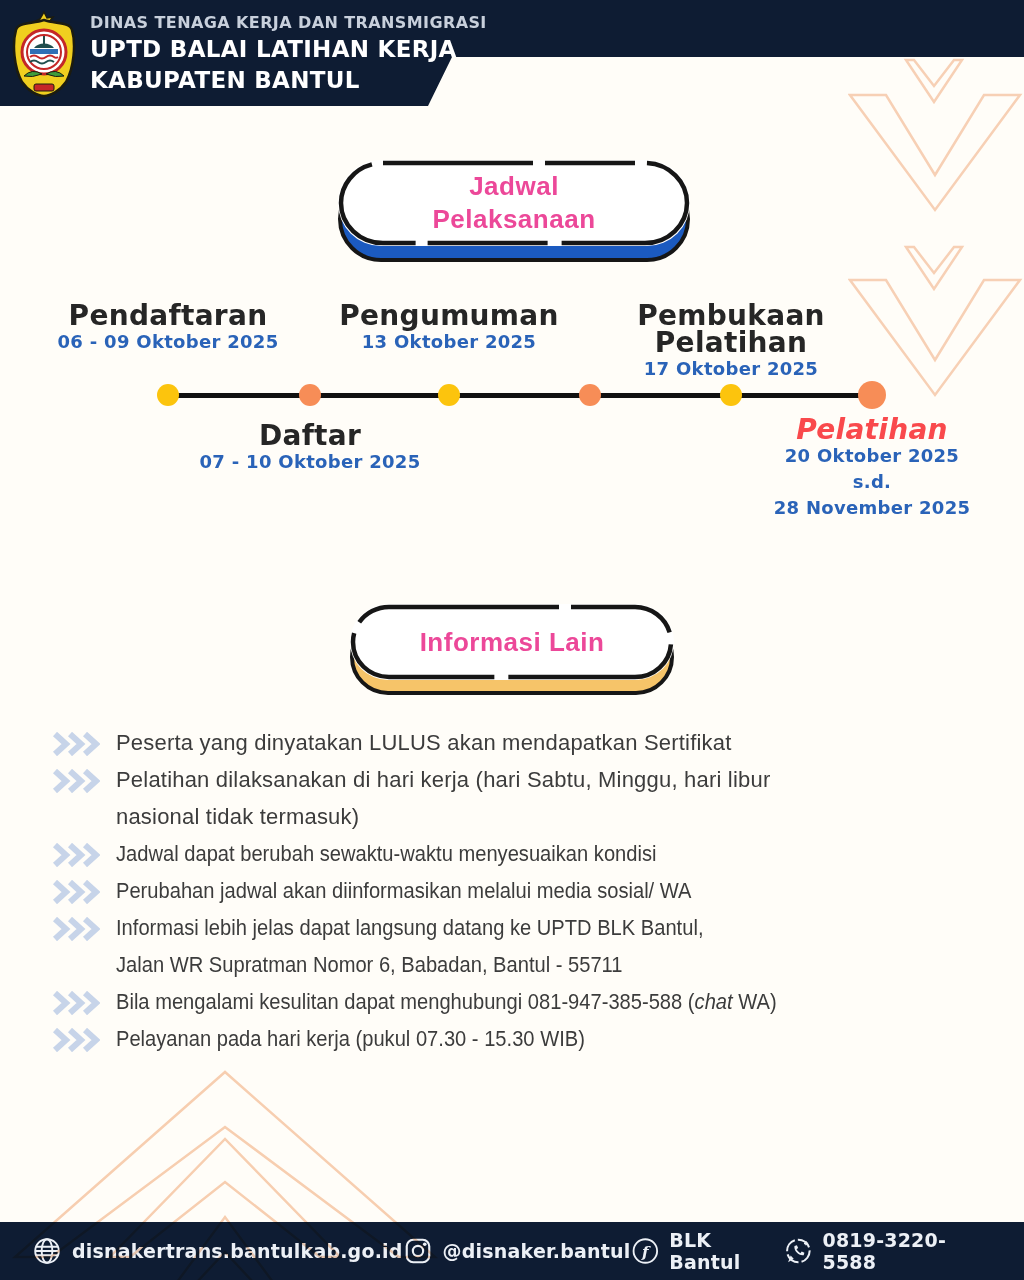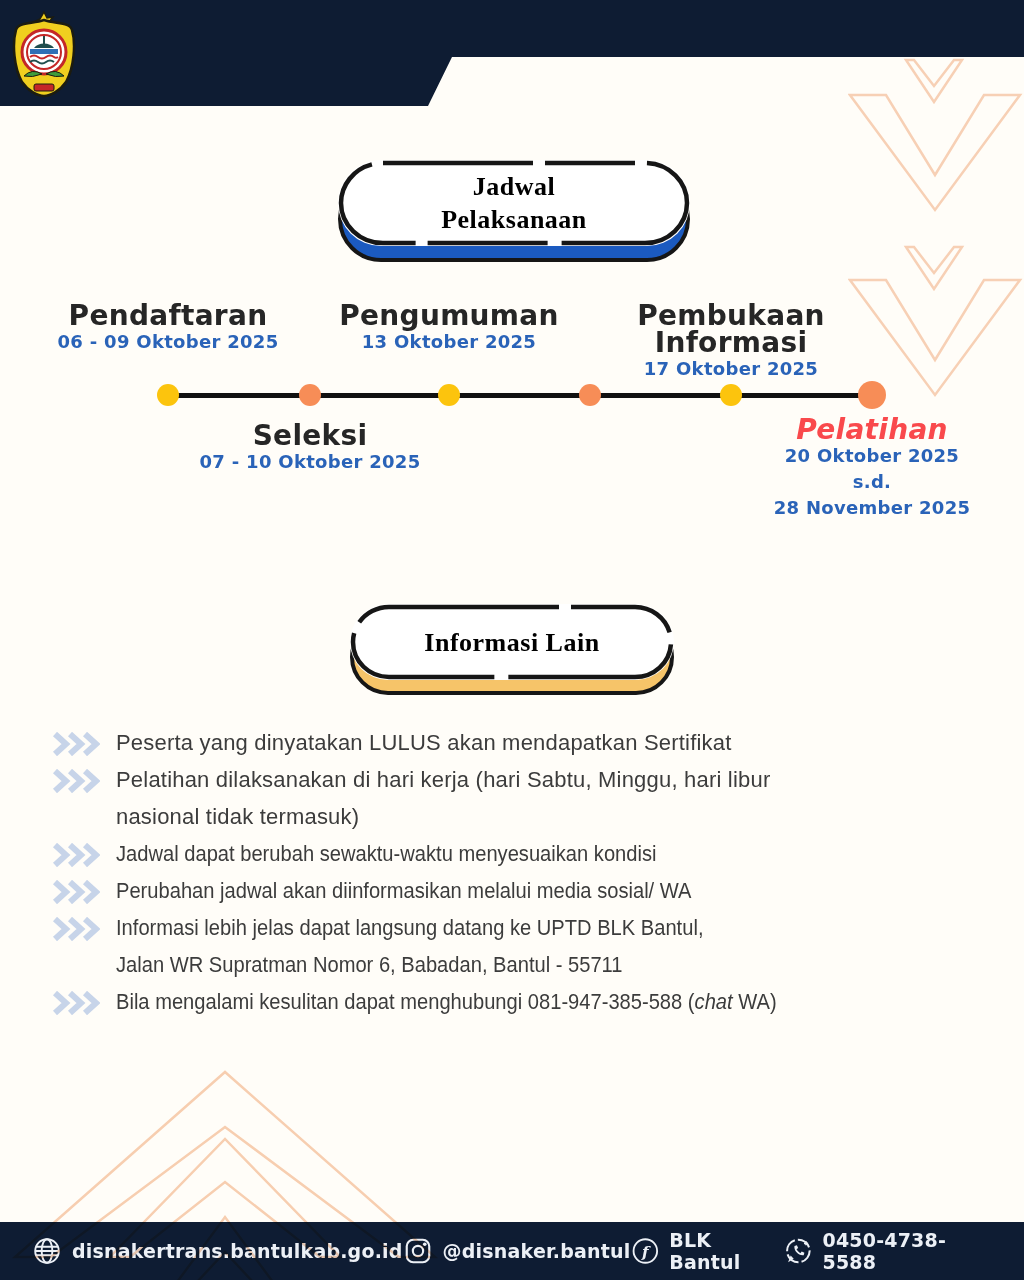--- a/index.html
+++ b/index.html
@@ -34,22 +34,22 @@
   
   .badge { position:absolute; z-index:2; }
   .badge-shadow { position:absolute; left:0; right:0; border:4px solid #161616; }
   .badge-face {
     position:absolute; left:0; right:0; top:0; background:#ffffff;
     display:flex; flex-direction:column; align-items:center; justify-content:center;
     text-align:center;
   }
   .badge-face svg.outline { position:absolute; inset:0; }
   .badge-title {
-    position:relative; font-family:Liberation Serif, serif; font-weight:bold;
-    font-size:26px; color:#000000; line-height:33px; letter-spacing:.5px;
+    position:relative; font-family:Liberation Sans, sans-serif; font-weight:bold;
+    font-size:26px; color:#ec4899; line-height:33px; letter-spacing:.5px;
   }
   #badge-jadwal { left:338px; top:160px; width:352px; height:104px; }
   #badge-jadwal .badge-shadow { top:16px; height:86px; background:#1b5ac0; border-radius:46px; }
   #badge-jadwal .badge-face { height:86px; border-radius:46px; }
   #badge-info { left:350px; top:604px; width:324px; height:92px; }
   #badge-info .badge-shadow { top:15px; height:76px; background:#f6c469; border-radius:40px; }
   #badge-info .badge-face { height:76px; border-radius:40px; }
 
   
   .timeline { position:absolute; left:0; top:296px; width:1024px; height:260px; z-index:2; }
@@ -119,20 +119,25 @@
       <circle cx="32" cy="42" r="17" fill="#ffffff" stroke="#c42727" stroke-width="2"></circle>
       <path d="M32,26 L32,38" stroke="#1f4d4d" stroke-width="2"></path>
       <path d="M22,38 C26,32 38,32 42,38 Z" fill="#1f4d4d"></path>
       <rect x="18" y="39" width="28" height="5" fill="#2f6fb5"></rect>
       <path d="M18,47 q4,-3 8,0 q4,3 8,0 q4,-3 8,0 q2,1.5 4,0" stroke="#c42727" stroke-width="2" fill="none"></path>
       <path d="M18,52 q4,-3 8,0 q4,3 8,0 q4,-3 8,0" stroke="#1f4d4d" stroke-width="2" fill="none"></path>
       <path d="M12,66 q8,-8 18,-2 q-10,4 -18,2 Z" fill="#3f9c3b" stroke="#1c1c10" stroke-width="1"></path>
       <path d="M52,66 q-8,-8 -18,-2 q10,4 18,2 Z" fill="#3f9c3b" stroke="#1c1c10" stroke-width="1"></path>
       <rect x="22" y="74" width="20" height="7" rx="2" fill="#c42727" stroke="#1c1c10" stroke-width="1"></rect>
     </svg>
+    <div class="header-text">
+      <div class="header-line1">DINAS TENAGA KERJA DAN TRANSMIGRASI</div>
+      <div class="header-line2">UPTD BALAI LATIHAN KERJA</div>
+      <div class="header-line3">KABUPATEN BANTUL</div>
+    </div>
   </div>
 
   <div class="badge" id="badge-jadwal">
     <div class="badge-shadow"></div>
     <div class="badge-face">
       <svg class="outline" width="352" height="86" viewBox="0 0 352 86">
         <rect x="3" y="3" width="346" height="80" rx="42" fill="none" stroke="#161616" stroke-width="4.5" stroke-dasharray="150 12 90 12 210 14 120 12"></rect>
       </svg>
       <div class="badge-title">Jadwal</div>
       <div class="badge-title">Pelaksanaan</div>
@@ -151,26 +156,26 @@
 
     <div class="milestone" style="left:18px; top:6px; width:300px;">
       <div class="ms-label">Pendaftaran</div>
       <div class="ms-date">06 - 09 Oktober 2025</div>
     </div>
     <div class="milestone" style="left:299px; top:6px; width:300px;">
       <div class="ms-label">Pengumuman</div>
       <div class="ms-date">13 Oktober 2025</div>
     </div>
     <div class="milestone" style="left:581px; top:6px; width:300px;">
-      <div class="ms-label">Pembukaan Informasi</div>
+      <div class="ms-label">Pembukaan Pelatihan</div>
       <div class="ms-date">17 Oktober 2025</div>
     </div>
 
     <div class="milestone" style="left:160px; top:126px; width:300px;">
-      <div class="ms-label">Seleksi</div>
+      <div class="ms-label">Daftar</div>
       <div class="ms-date">07 - 10 Oktober 2025</div>
     </div>
     <div class="milestone" style="left:732px; top:120px; width:280px;">
       <div class="ms-label red">Pelatihan</div>
       <div class="ms-date">20 Oktober 2025</div>
       <div class="ms-date">s.d.</div>
       <div class="ms-date">28 November 2025</div>
     </div>
   </div>
 
@@ -251,20 +256,30 @@
       <svg class="bullet" width="48" height="24" viewBox="0 0 48 24">
         <g fill="none" stroke="#c7d4e9" stroke-width="6">
             <polyline points="3,2 14,12 3,22"></polyline>
             <polyline points="18,2 29,12 18,22"></polyline>
             <polyline points="33,2 44,12 33,22"></polyline>
           </g>
       </svg>
       <div class="item-text cond"><span>Bila mengalami kesulitan dapat menghubungi 081-947-385-588 (</span><span class="it">chat</span><span> WA)</span></div>
     </div>
 
+    <div class="info-item">
+      <svg class="bullet" width="48" height="24" viewBox="0 0 48 24">
+        <g fill="none" stroke="#c7d4e9" stroke-width="6">
+            <polyline points="3,2 14,12 3,22"></polyline>
+            <polyline points="18,2 29,12 18,22"></polyline>
+            <polyline points="33,2 44,12 33,22"></polyline>
+          </g>
+      </svg>
+      <div class="item-text cond">Pelayanan pada hari kerja (pukul 07.30 - 15.30 WIB)</div>
+    </div>
 
   </div>
 
   <div class="footer">
 
     <div class="footer-item">
       <svg width="30" height="30" viewBox="0 0 28 28">
         <g fill="none" stroke="#ecf0f6" stroke-width="1.8">
           <circle cx="14" cy="14" r="11"></circle>
           <ellipse cx="14" cy="14" rx="5" ry="11"></ellipse>
@@ -293,18 +308,18 @@
       <span class="footer-label">BLK Bantul</span>
     </div>
 
     <div class="footer-item">
       <svg width="30" height="30" viewBox="0 0 28 28">
         <circle cx="14" cy="14" r="11" fill="none" stroke="#ecf0f6" stroke-width="2" stroke-dasharray="14 3"></circle>
         <polygon points="4,25 6.5,18.5 9.5,21.5" fill="#ecf0f6"></polygon>
         <path d="M10.2,9.1 l2.4,-0.7 1.2,2.6 -1.6,1.4 a8.2,8.2 0 0 0 3.7,3.7 l1.4,-1.6 2.6,1.2 -0.7,2.4 c-4.7,0.8 -9.8,-4.3 -9,-9 z" fill="#ecf0f6"></path>
         <path d="M21.5,4.5 v4 M19.5,6.5 h4" stroke="#ecf0f6" stroke-width="1.6" fill="none"></path>
       </svg>
-      <span class="footer-label">0450-4738-5588</span>
+      <span class="footer-label">0819-3220-5588</span>
     </div>
 
   </div>
 
 </div>
 
 </body></html>

